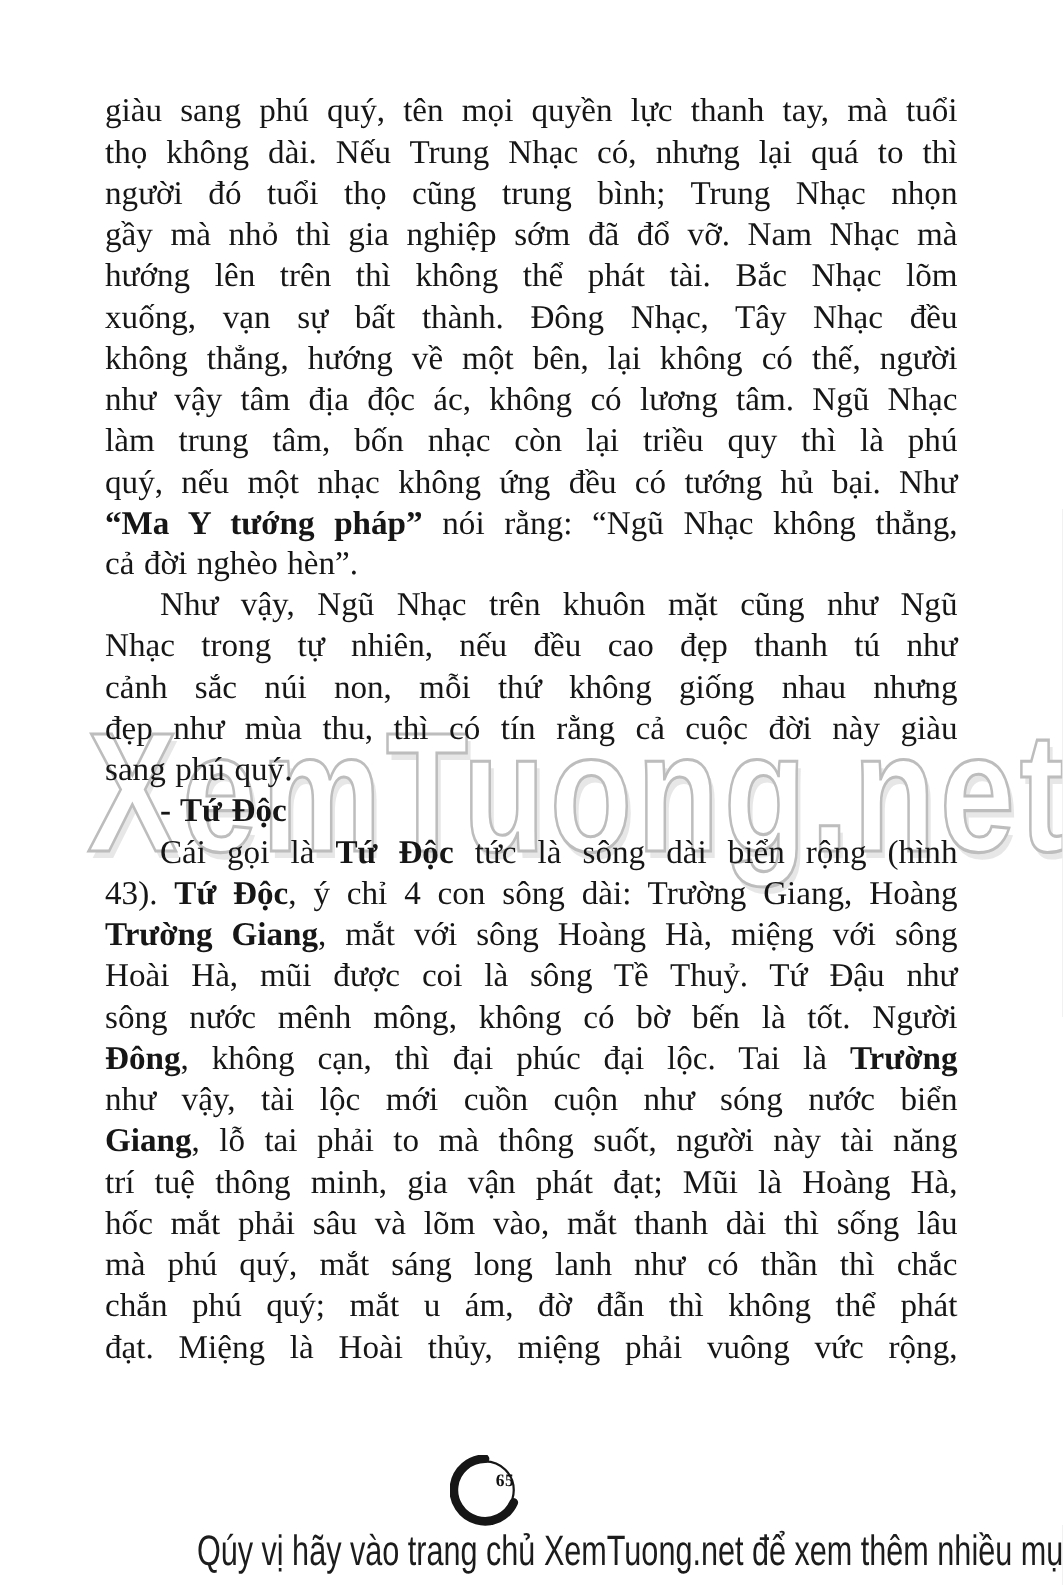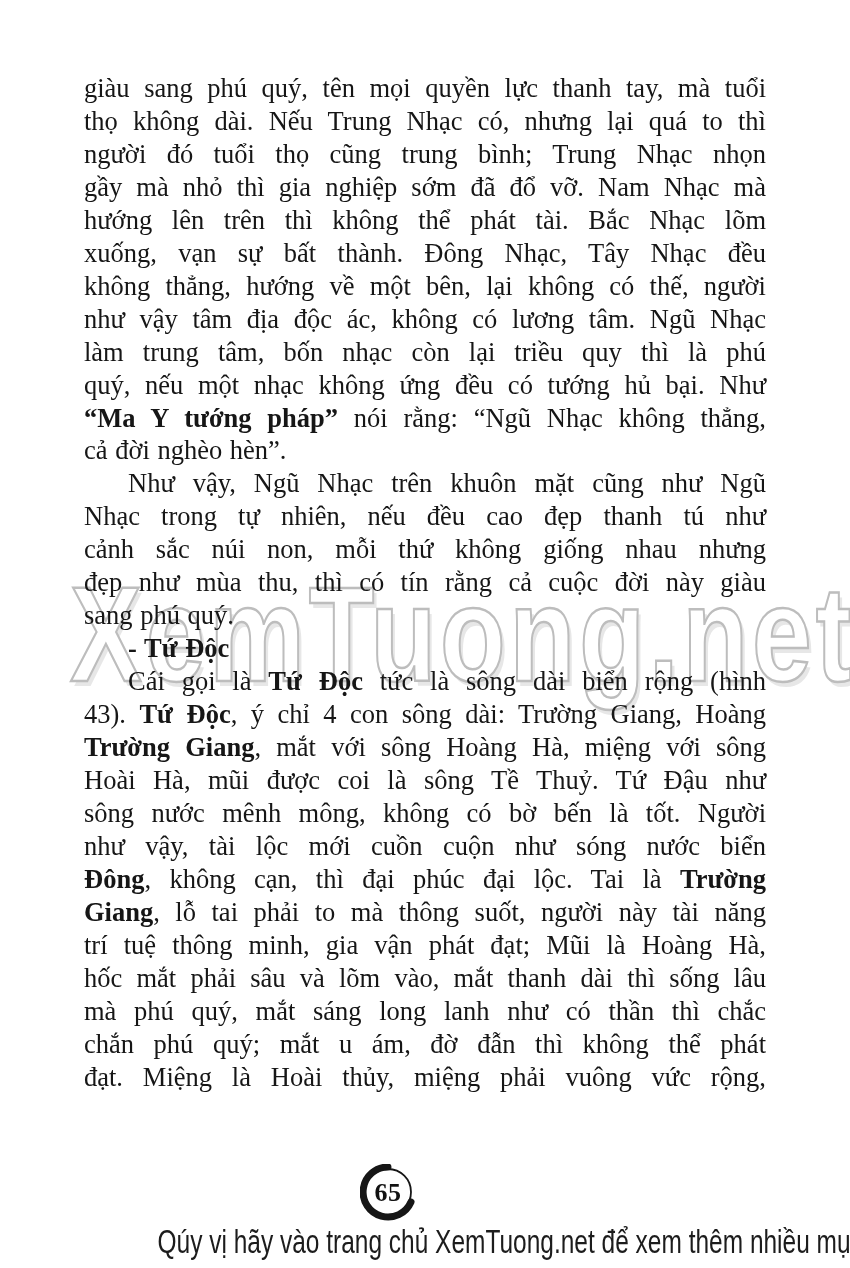--- a/index.html
+++ b/index.html
@@ -53,24 +53,24 @@
   
   .pagenum{
     position:absolute;
     left:360px;top:1164px;
     width:62px;height:60px;
     z-index:2;
   }
   .pagenum svg{position:absolute;left:0;top:0;}
   .pagenum .num{
     position:absolute;
-    left:0;top:14px;
+    left:16px;top:14px;
     width:56px;
     text-align:center;
-    font-size:26px;
+    font-size:14px;
     font-weight:bold;
     letter-spacing:0.5px;
     color:#111;
   }
   .footer{
     position:absolute;
     left:0;top:1222px;
     width:850px;
     text-align:center;
     z-index:2;
@@ -110,22 +110,22 @@
       <div class="line"><span>Nhạc trong tự nhiên, nếu đều cao đẹp thanh tú như</span></div>
       <div class="line"><span>cảnh sắc núi non, mỗi thứ không giống nhau nhưng</span></div>
       <div class="line"><span>đẹp như mùa thu, thì có tín rằng cả cuộc đời này giàu</span></div>
       <div class="line nojust"><span>sang phú quý.</span></div>
       <div class="line indent nojust"><b>- Tứ Độc</b></div>
       <div class="line indent"><span>Cái gọi là </span><b>Tứ Độc</b><span> tức là sông dài biển rộng (hình</span></div>
       <div class="line"><span>43). </span><b>Tứ Độc</b><span>, ý chỉ 4 con sông dài: Trường Giang, Hoàng</span></div>
       <div class="line"><b>Trường Giang</b><span>, mắt với sông Hoàng Hà, miệng với sông</span></div>
       <div class="line"><span>Hoài Hà, mũi được coi là sông Tề Thuỷ. Tứ Đậu như</span></div>
       <div class="line"><span>sông nước mênh mông, không có bờ bến là tốt. Người</span></div>
+      <div class="line"><b>Đông</b><span>, không cạn, thì đại phúc đại lộc. Tai là </span><b>Trường</b></div>
       <div class="line"><span>như vậy, tài lộc mới cuồn cuộn như sóng nước biển</span></div>
-      <div class="line"><b>Đông</b><span>, không cạn, thì đại phúc đại lộc. Tai là </span><b>Trường</b></div>
       <div class="line"><b>Giang</b><span>, lỗ tai phải to mà thông suốt, người này tài năng</span></div>
       <div class="line"><span>trí tuệ thông minh, gia vận phát đạt; Mũi là Hoàng Hà,</span></div>
       <div class="line"><span>hốc mắt phải sâu và lõm vào, mắt thanh dài thì sống lâu</span></div>
       <div class="line"><span>mà phú quý, mắt sáng long lanh như có thần thì chắc</span></div>
       <div class="line"><span>chắn phú quý; mắt u ám, đờ đẫn thì không thể phát</span></div>
       <div class="line"><span>đạt. Miệng là Hoài thủy, miệng phải vuông vức rộng,</span></div>
     </div>
 
   <div class="pagenum">
     <svg width="58" height="58" viewBox="0 0 58 58">

